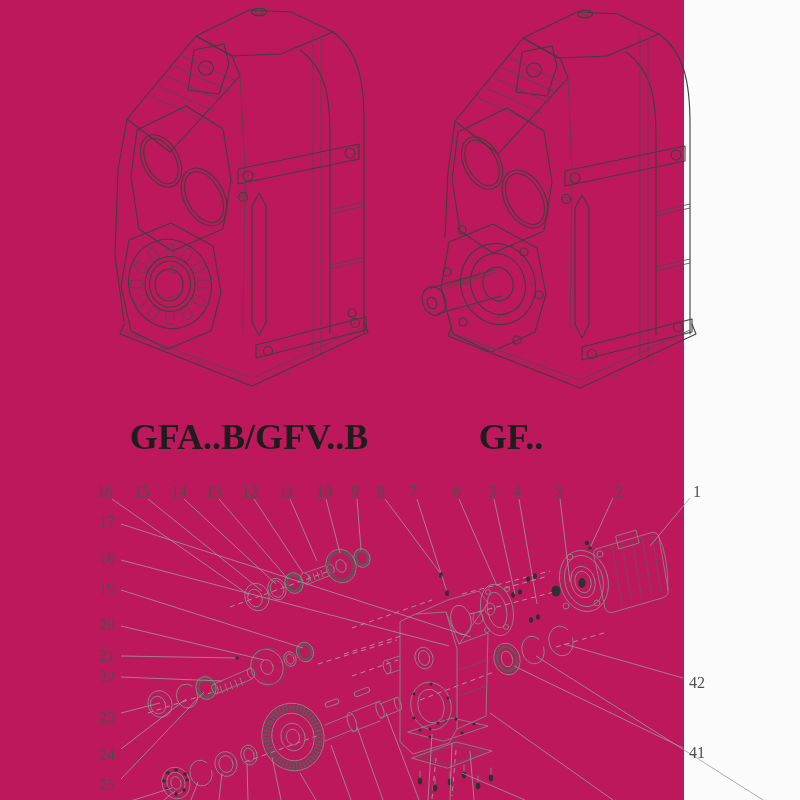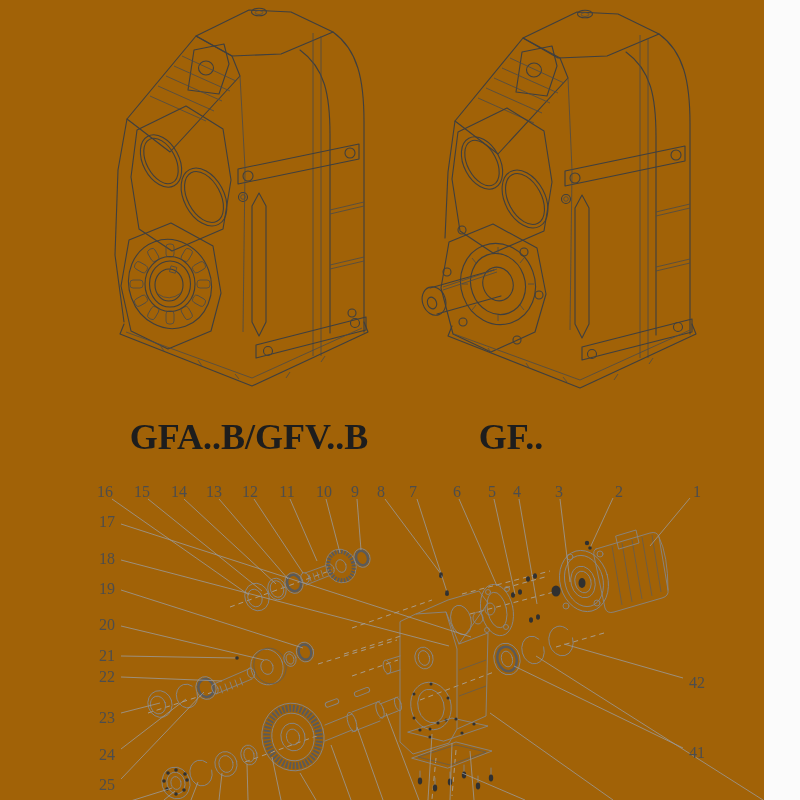--- a/index.html
+++ b/index.html
@@ -1,21 +1,21 @@
 <!DOCTYPE html>
 <html><head>
 <meta charset="utf-8">
 <style>
   html,body{margin:0;padding:0;}
   body{
     width:800px;height:800px;overflow:hidden;
     background:#fbfbfb;
     font-family:"Liberation Serif","DejaVu Serif",serif;
   }
-  .page{position:relative;width:764px;height:800px;background:#a16207;}
+  .page{position:relative;width:684px;height:800px;background:#be185d;}
   svg{position:absolute;left:0;top:0;}
   .draw{stroke:#3f3f3f;stroke-width:1.1;fill:none;stroke-linejoin:round;stroke-linecap:round;}
   .draw-thin{stroke:#4a4a4a;stroke-width:.8;fill:none;}
   .ex{stroke:#868686;stroke-width:.9;fill:none;stroke-linejoin:round;stroke-linecap:round;}
   .ex-dark{stroke:#5a5a5a;fill:none;}
   .fill-dark{fill:#303030;stroke:none;}
   .leader{stroke:#9a9a9a;stroke-width:.8;fill:none;}
   .dashed{stroke:#ababab;stroke-width:.8;fill:none;stroke-dasharray:5 4;}
   .callout-num{font-family:"Liberation Serif","DejaVu Serif",serif;font-size:16px;fill:#4d4d4d;}
   .model-label{font-family:"Liberation Serif","DejaVu Serif",serif;font-weight:bold;font-size:36px;fill:#1d1d1d;}

